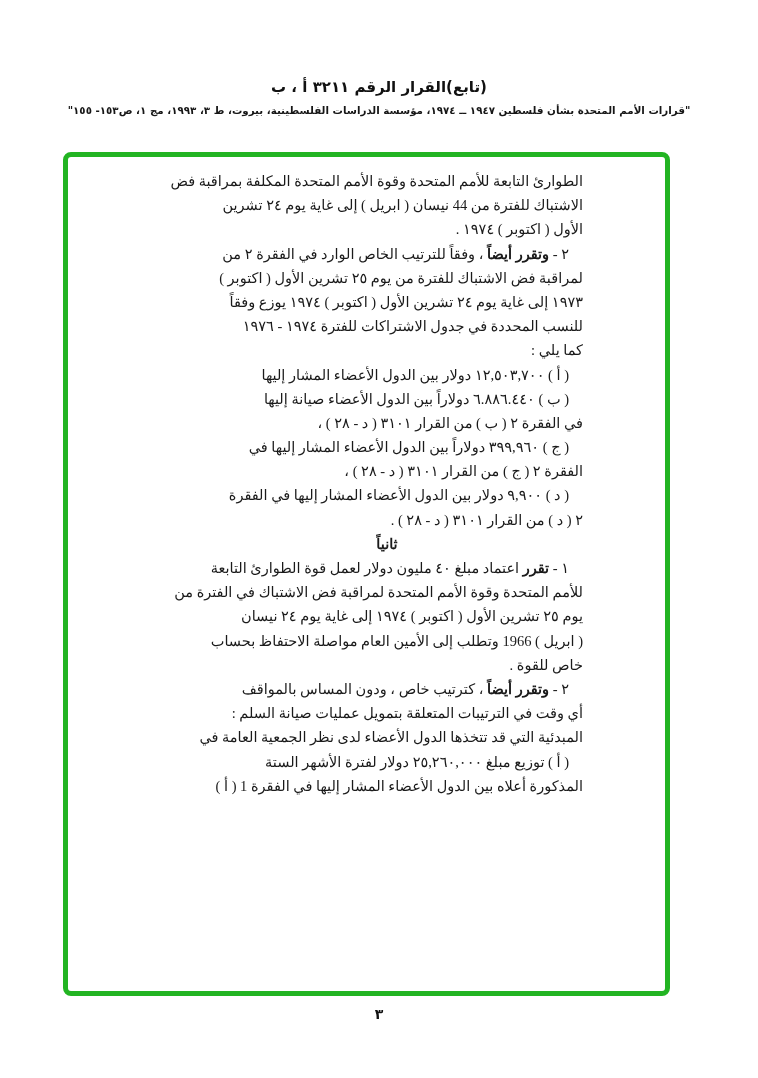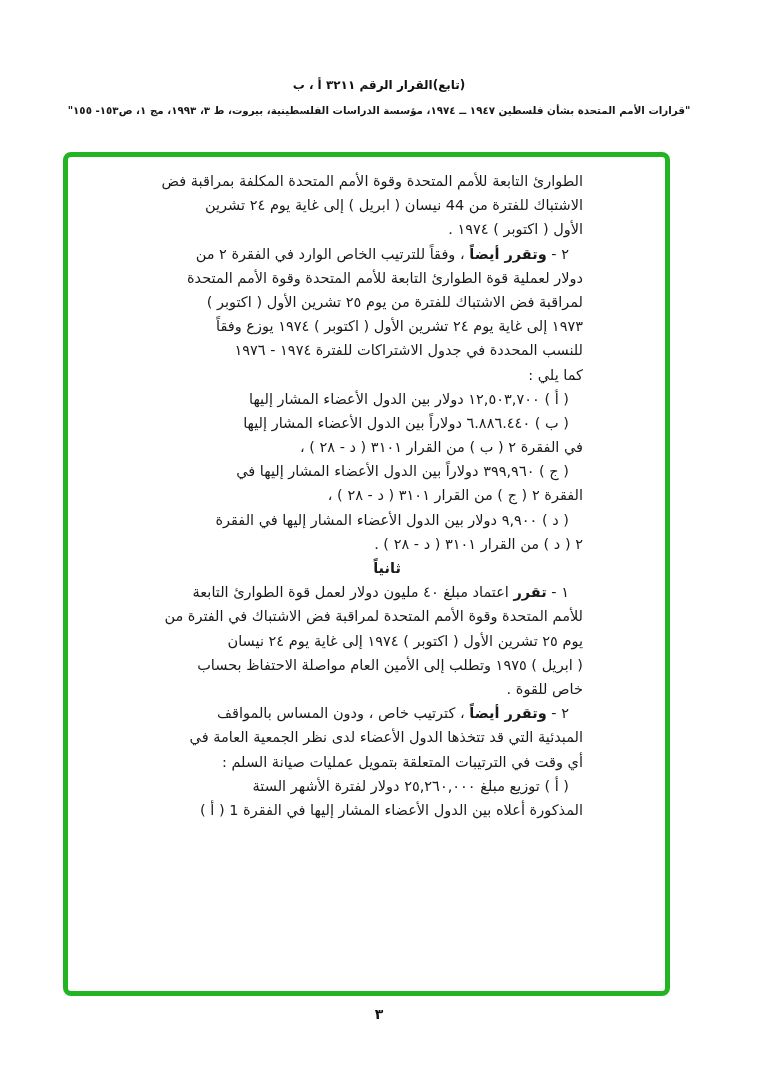--- a/index.html
+++ b/index.html
@@ -9,21 +9,21 @@
     font-family: "DejaVu Sans", sans-serif;
     position: relative;
     overflow: hidden;
   }
   .page { position: absolute; inset: 0; }
   .doc-title {
     position: absolute;
     top: 78px; left: 0; width: 758px;
     direction: rtl;
     text-align: center;
-    font-size: 12px;
+    font-size: 15px;
     font-weight: bold;
     color: #111111;
     letter-spacing: 0.3px;
   }
   .doc-citation {
     position: absolute;
     top: 104px; left: 0; width: 758px;
     direction: rtl;
     text-align: center;
     font-size: 10.3px;
@@ -41,20 +41,21 @@
   }
   .doc-body {
     position: absolute;
     top: 12px; right: 82px;
     width: 392px;
     direction: rtl;
     text-align: right;
     font-size: 14.5px;
     line-height: 24.2px;
     color: #1a1a1a;
+    font-family: Liberation Serif, serif;
   }
   .line { white-space: nowrap; height: 24.2px; }
   .line.indent { text-indent: 14px; }
   .line.center { text-align: center; text-indent: 0; }
   .b { font-weight: bold; }
   .page-number {
     position: absolute;
     top: 1006px; left: 0; width: 758px;
     text-align: center;
     direction: rtl;
@@ -71,41 +72,40 @@
   <div class="doc-title">(تابع)القرار الرقم ٣٢١١ أ ، ب</div>
 
   <div class="doc-citation">"قرارات الأمم المتحدة بشأن فلسطين ١٩٤٧ ــ ١٩٧٤، مؤسسة الدراسات الفلسطينية، بيروت، ط ٣، ١٩٩٣، مج ١، ص١٥٣- ١٥٥"</div>
 
   <div class="green-box" style="border-color: rgb(34, 180, 34);">
     <div class="doc-body" style="color: rgb(26, 26, 26);">
         <div class="line"><span>الطوارئ التابعة للأمم المتحدة وقوة الأمم المتحدة المكلفة بمراقبة فض</span></div>
         <div class="line"><span>الاشتباك للفترة من 44 نيسان ( ابريل ) إلى غاية يوم ٢٤ تشرين</span></div>
         <div class="line"><span>الأول ( اكتوبر ) ١٩٧٤ .</span></div>
         <div class="line indent"><span>٢ - </span><span class="b">وتقرر أيضاً</span><span> ، وفقاً للترتيب الخاص الوارد في الفقرة ٢ من</span></div>
-        <div class="line"><span>دولار لعملية قوة الطوارئ التابعة للأمم المتحدة وقوة الأمم المتحدة</span></div>
         <div class="line"><span>لمراقبة فض الاشتباك للفترة من يوم ٢٥ تشرين الأول ( اكتوبر )</span></div>
         <div class="line"><span>١٩٧٣ إلى غاية يوم ٢٤ تشرين الأول ( اكتوبر ) ١٩٧٤ يوزع وفقاً</span></div>
         <div class="line"><span>للنسب المحددة في جدول الاشتراكات للفترة ١٩٧٤ - ١٩٧٦</span></div>
         <div class="line"><span>كما يلي :</span></div>
         <div class="line indent"><span>( أ ) ١٢,٥٠٣,٧٠٠ دولار  بين الدول الأعضاء المشار إليها</span></div>
-        <div class="line indent"><span>( ب ) ٦.٨٨٦.٤٤٠ دولاراً بين الدول الأعضاء المشار إليها</span></div>
+        <div class="line indent"><span>( ب ) ٦.٨٨٦.٤٤٠ دولاراً بين الدول الأعضاء صيانة إليها</span></div>
         <div class="line"><span>في الفقرة ٢ ( ب ) من القرار ٣١٠١ ( د - ٢٨ ) ،</span></div>
         <div class="line indent"><span>( ج ) ٣٩٩,٩٦٠ دولاراً بين الدول الأعضاء المشار إليها في</span></div>
         <div class="line"><span>الفقرة ٢ ( ج ) من القرار ٣١٠١ ( د - ٢٨ ) ،</span></div>
         <div class="line indent"><span>( د ) ٩,٩٠٠ دولار بين الدول الأعضاء المشار إليها في الفقرة</span></div>
         <div class="line"><span>٢ ( د ) من القرار ٣١٠١ ( د - ٢٨ ) .</span></div>
         <div class="line center"><span class="b">ثانياً</span></div>
         <div class="line indent"><span>١ - </span><span class="b">تقرر</span><span> اعتماد مبلغ ٤٠ مليون دولار لعمل قوة الطوارئ التابعة</span></div>
         <div class="line"><span>للأمم المتحدة وقوة الأمم المتحدة لمراقبة فض الاشتباك في الفترة من</span></div>
         <div class="line"><span>يوم ٢٥ تشرين الأول ( اكتوبر ) ١٩٧٤ إلى غاية يوم ٢٤ نيسان</span></div>
-        <div class="line"><span>( ابريل ) ١٩٧٥ وتطلب إلى الأمين العام مواصلة الاحتفاظ بحساب</span></div>
+        <div class="line"><span>( ابريل ) 1966 وتطلب إلى الأمين العام مواصلة الاحتفاظ بحساب</span></div>
         <div class="line"><span>خاص للقوة .</span></div>
         <div class="line indent"><span>٢ - </span><span class="b">وتقرر أيضاً</span><span> ، كترتيب خاص ، ودون المساس بالمواقف</span></div>
+        <div class="line"><span>أي وقت في الترتيبات المتعلقة بتمويل عمليات صيانة السلم :</span></div>
         <div class="line"><span>المبدئية التي قد تتخذها الدول الأعضاء لدى نظر الجمعية العامة في</span></div>
-        <div class="line"><span>أي وقت في الترتيبات المتعلقة بتمويل عمليات صيانة السلم :</span></div>
         <div class="line indent"><span>( أ ) توزيع مبلغ ٢٥,٢٦٠,٠٠٠ دولار لفترة الأشهر الستة</span></div>
         <div class="line"><span>المذكورة أعلاه بين الدول الأعضاء المشار إليها في الفقرة 1 ( أ )</span></div>
       </div>
   </div>
 
   <div class="page-number">٣</div>
 
 </div>
 
 </body></html>

